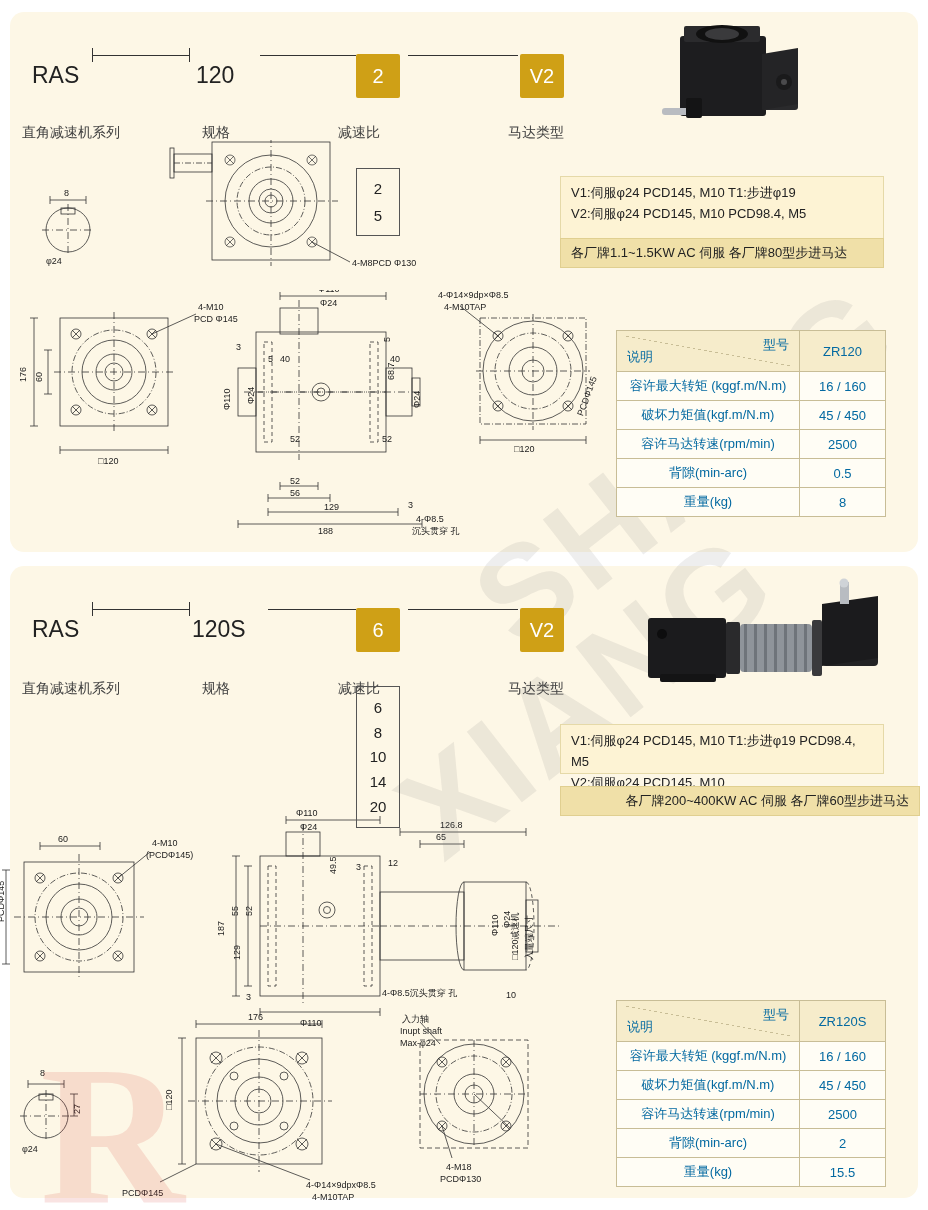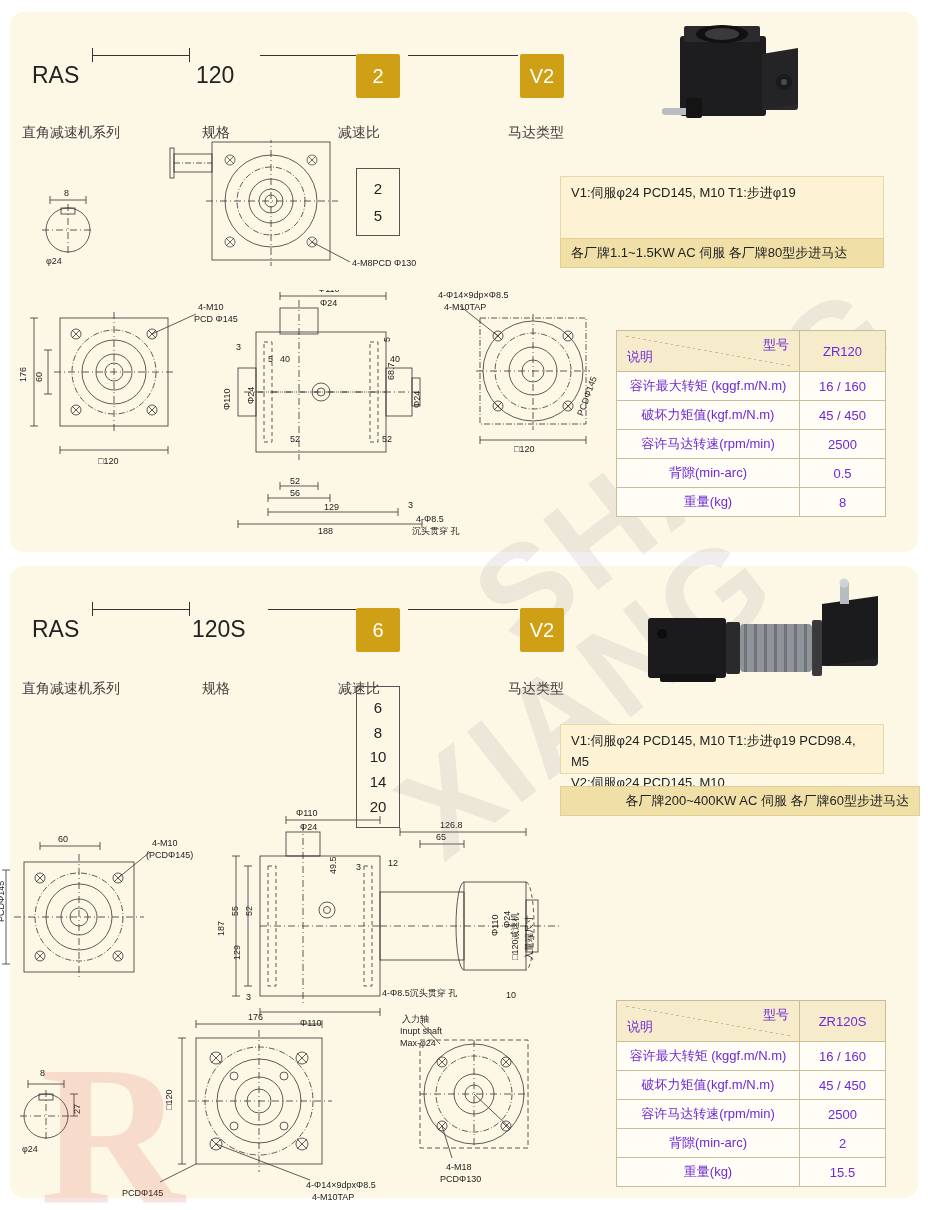--- a/index.html
+++ b/index.html
@@ -67,21 +67,21 @@
     font-size:13px; color:#222; padding:6px 10px; line-height:1.6; z-index:6;
   }
   .spec-bar {
     position:absolute; background:#f0e0a8; border:1px solid #e0cf90;
     font-size:13px; color:#222; padding:5px 10px; z-index:6;
   }
 
   
   table.spec {
     position:absolute; border-collapse:collapse; background:#fffdf5; z-index:6;
-    font-size:13px; color:#6d28d9;
+    font-size:13px; color:#0369a1;
   }
   table.spec td, table.spec th {
     border:1px solid #c8bd96; padding:5px 8px; text-align:center;
     font-weight:normal;
   }
   table.spec td.val, table.spec th.val { text-align:center; width:86px; }
   table.spec thead th { background:#f6eccb; height:40px; position:relative; }
   .th-split { position:relative; height:30px; width:100%; }
   .th-split .lbl-tl { position:absolute; left:2px; bottom:0; }
   .th-split .lbl-br { position:absolute; right:2px; top:0; }
@@ -143,20 +143,21 @@
       <rect x="0" y="88" width="32" height="7" rx="3" fill="#b9bcc1"></rect>
       <circle cx="30" cy="91" r="4" fill="#9aa0a6"></circle>
       <rect x="24" y="78" width="16" height="20" rx="2" fill="#141415"></rect>
       <circle cx="122" cy="62" r="8" fill="#1a1a1b"></circle>
       <circle cx="122" cy="62" r="3" fill="#4a4a4c"></circle>
     </svg>
   </div>
 
   <div class="spec-box" style="left:560px; top:176px; width:324px; height:68px;">
     <div>V1:伺服φ24 PCD145, M10      T1:步进φ19</div>
+    <div>V2:伺服φ24 PCD145, M10      PCD98.4, M5</div>
   </div>
   <div class="spec-bar" style="left:560px; top:238px; width:324px;">各厂牌1.1~1.5KW AC 伺服   各厂牌80型步进马达</div>
 
   <table class="spec" style="left:616px; top:330px; width:270px;">
     <thead>
       <tr>
         <th>
           <div class="th-split">
             <span class="lbl-tl">说明</span>
             <span class="lbl-br">型号</span>

